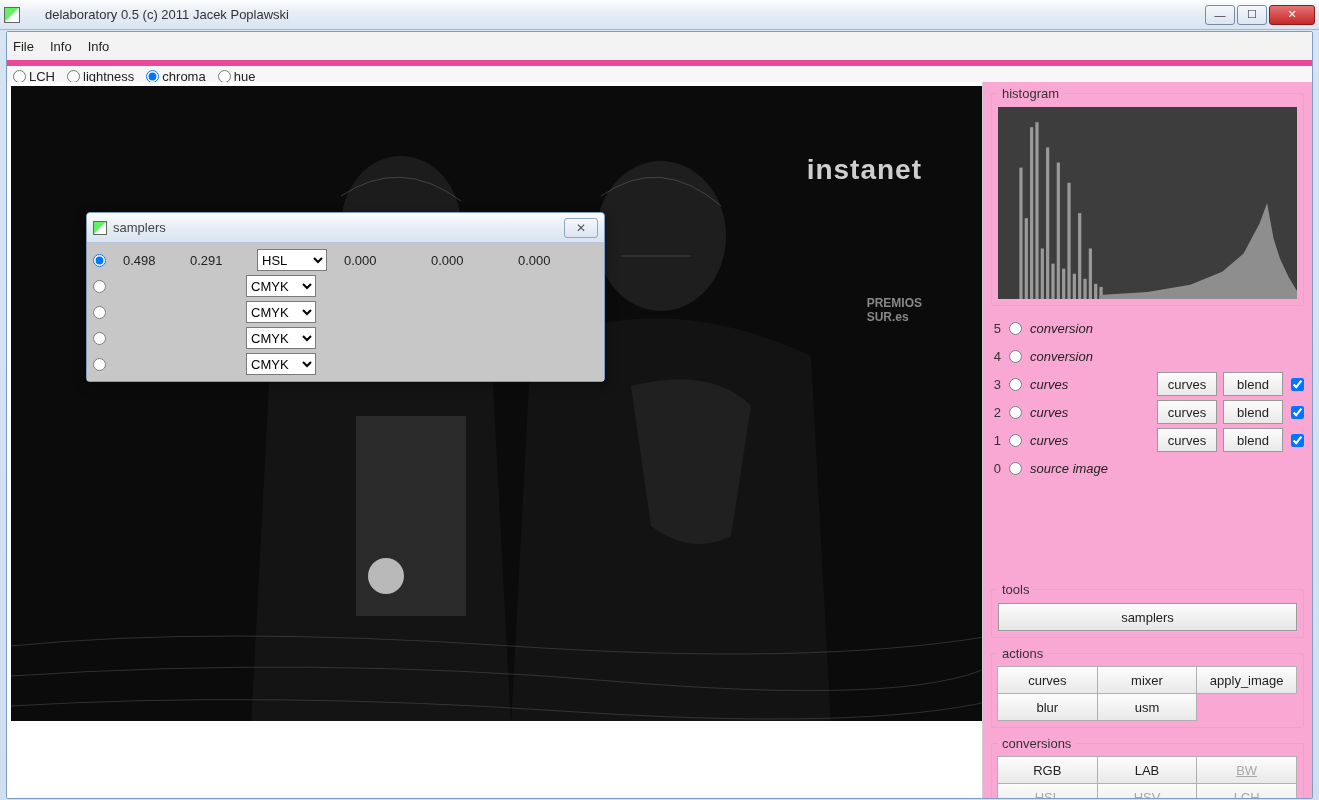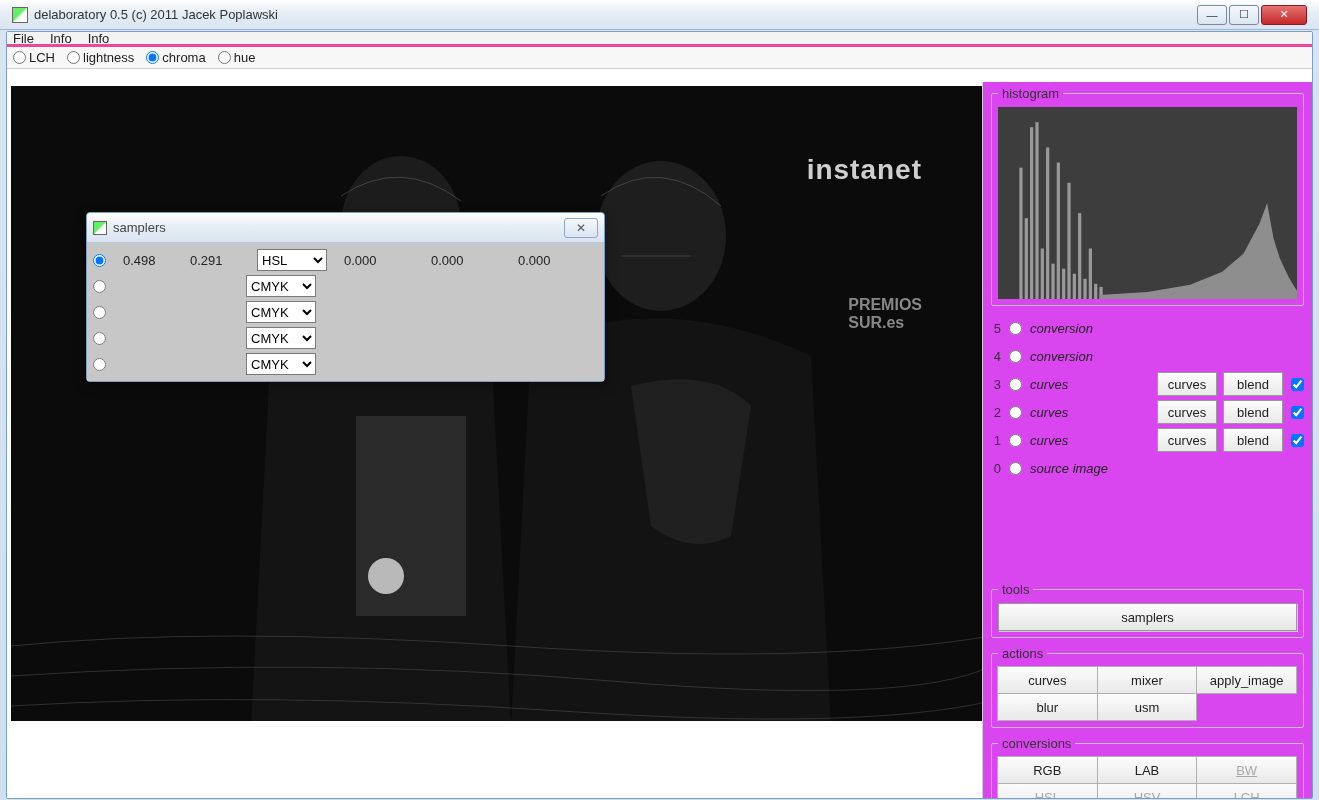--- a/index.html
+++ b/index.html
@@ -1,41 +1,41 @@
 <!DOCTYPE html>
 <html><head>
 <meta charset="utf-8">
 <style>
 * { box-sizing: border-box; margin: 0; padding: 0; font-family: "Segoe UI", Tahoma, sans-serif; font-size: 13px; }
 body { background: linear-gradient(180deg, #d7e4f2 0%, #cfdff0 100%); width: 1319px; height: 800px; overflow: hidden; position: relative; }
 
-.titlebar { height: 30px; background: linear-gradient(180deg, #fdfefe 0%, #e6edf5 45%, #d9e4f1 100%); display: flex; align-items: center; padding: 0 12px; border-bottom: 1px solid #9fb6d4; }
+.titlebar { height: 30px; background: linear-gradient(180deg, #fdfefe 0%, #e6edf5 45%, #d9e4f1 100%); display: flex; align-items: center; padding: 0 4px; border-bottom: 1px solid #9fb6d4; gap: 19px; }
 .titlebar .icon { width: 16px; height: 16px; border: 1px solid #666; background: linear-gradient(135deg,#6e6 45%,#fff 55%); margin-right: 6px; }
 .titlebar .title { flex: 1; color: #333; }
 .win-controls { display: flex; gap: 2px; }
 .win-btn { width: 30px; height: 20px; border: 1px solid #7a8aa0; border-radius: 3px; background: linear-gradient(180deg,#f5f8fc,#dbe5f1); display:flex;align-items:center;justify-content:center;font-size:11px;color:#333;}
 .win-btn.close { width: 46px; background: linear-gradient(180deg,#e57373,#c62828); color:#fff; border-color:#8b1a1a;}
 
 .app-frame { margin: 1px 6px 0 6px; background: #fff; border: 1px solid #7d9ec0; border-radius: 2px; height: calc(100% - 32px); position: relative; }
 
-.menubar { height: 15px; border-bottom: 3px solid #ec4899; display: flex; align-items: center; padding: 0 6px; gap: 16px; background:#f3f3f3;}
+.menubar { height: 34px; border-bottom: 6px solid #ec4899; display: flex; align-items: center; padding: 0 6px; gap: 16px; background:#f3f3f3;}
 .menubar span { color: #222; cursor: default; }
 
 .radiobar { height: 22px; border-bottom: 1px solid #d0d0d0; display: flex; align-items: center; padding: 0 6px; gap: 4px; background:#f7f7f7;}
 .radiobar label { display:flex; align-items:center; gap:3px; margin-right:8px; color:#222;}
 .radiobar input[type=radio]{margin:0;}
 
 .main-area { position: absolute; top: 50px; left: 0; right: 0; bottom: 0; display: flex; }
 .image-pane { flex: 1; position: relative; background:#fff; }
 .image-box { position:absolute; left:4px; top:4px; right:0; height:635px; background:#0a0a0a; overflow:hidden;}
 .image-box .txt1 { position:absolute; top:68px; right:60px; color:#cfcfcf; font-size:28px; font-weight:600; letter-spacing:1px;}
-.image-box .txt2 { position:absolute; top:210px; right:60px; color:#888; font-size:16px; font-weight:600;}
+.image-box .txt2 { position:absolute; top:210px; right:60px; color:#888; font-size:12px; font-weight:600;}
 .image-box svg { position:absolute; top:0; left:0; }
 
-.side-pane { width: 330px; border-left: 1px solid #d0d0d0; background:#d946ef; padding: 4px 8px 0 8px; overflow:hidden;}
+.side-pane { width: 330px; border-left: 1px solid #d0d0d0; background:#f9a8d4; padding: 4px 8px 0 8px; overflow:hidden;}
 
 fieldset { border:1px solid #bcbcbc; border-radius:2px; margin-bottom:8px; padding:6px; }
 legend { padding:0 4px; color:#333; }
 
 .histogram-box { width:100%; height:192px; background:#3d3d3d; position:relative; overflow:hidden;}
 .histogram-box svg { position:absolute; bottom:0; left:0; width:100%; height:100%; }
 
 .layer-row { display:flex; align-items:center; gap:6px; height:28px; }
 .layer-row .idx { width:10px; text-align:right; color:#333;}
 .layer-row input[type=radio]{margin:0 2px;}

